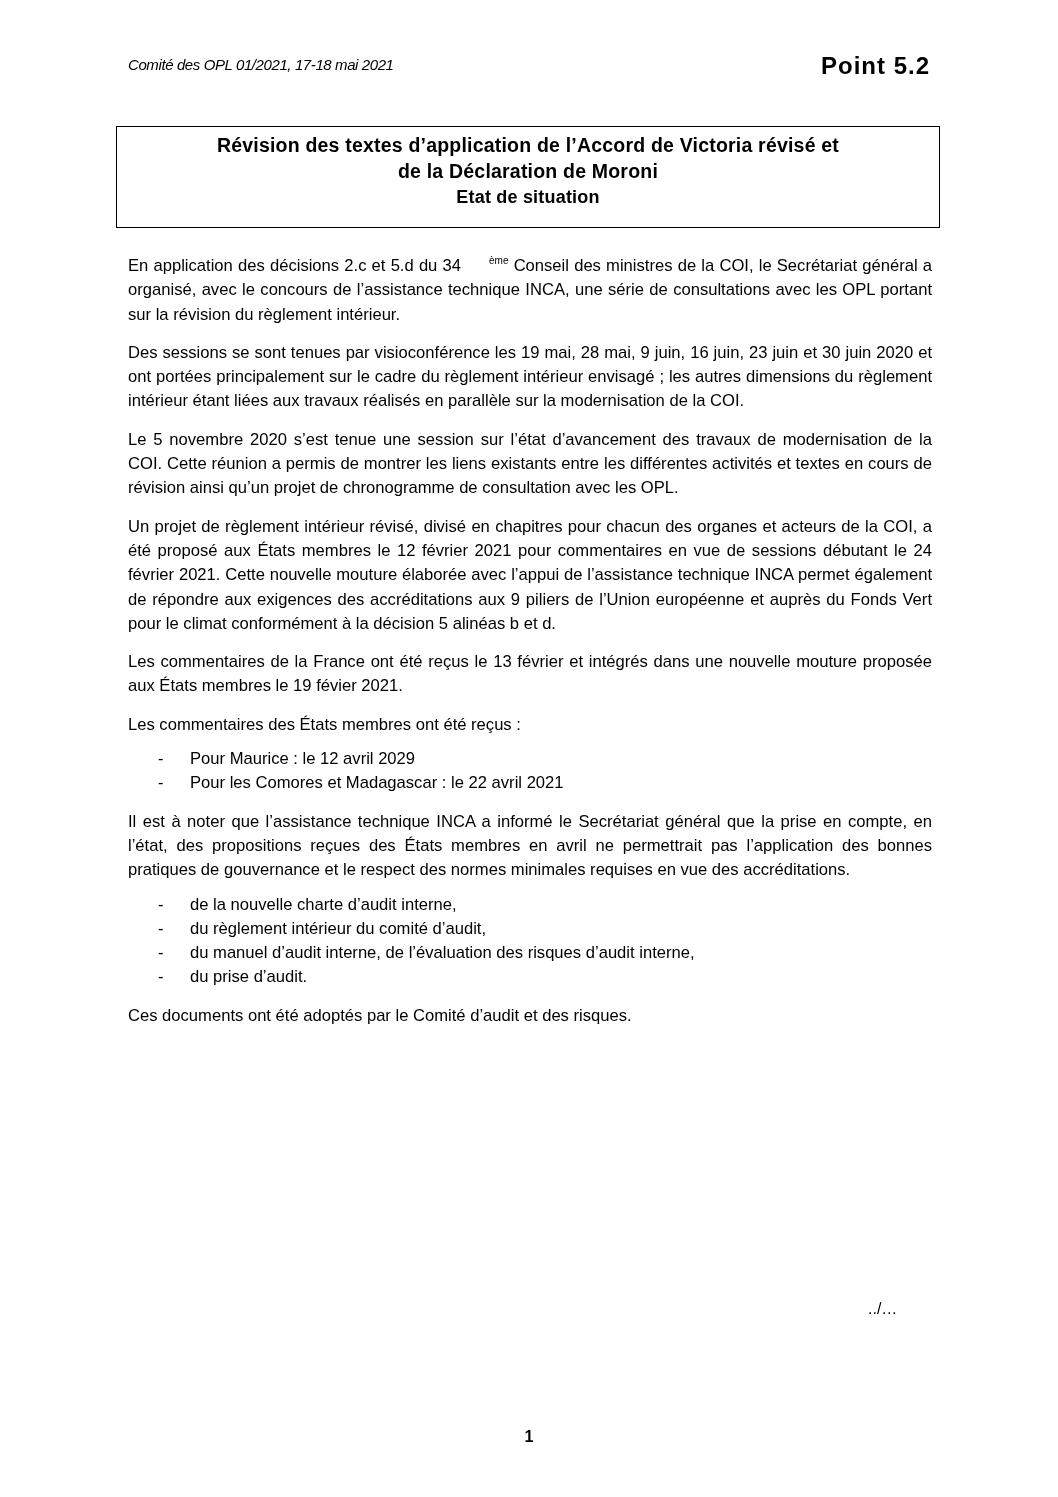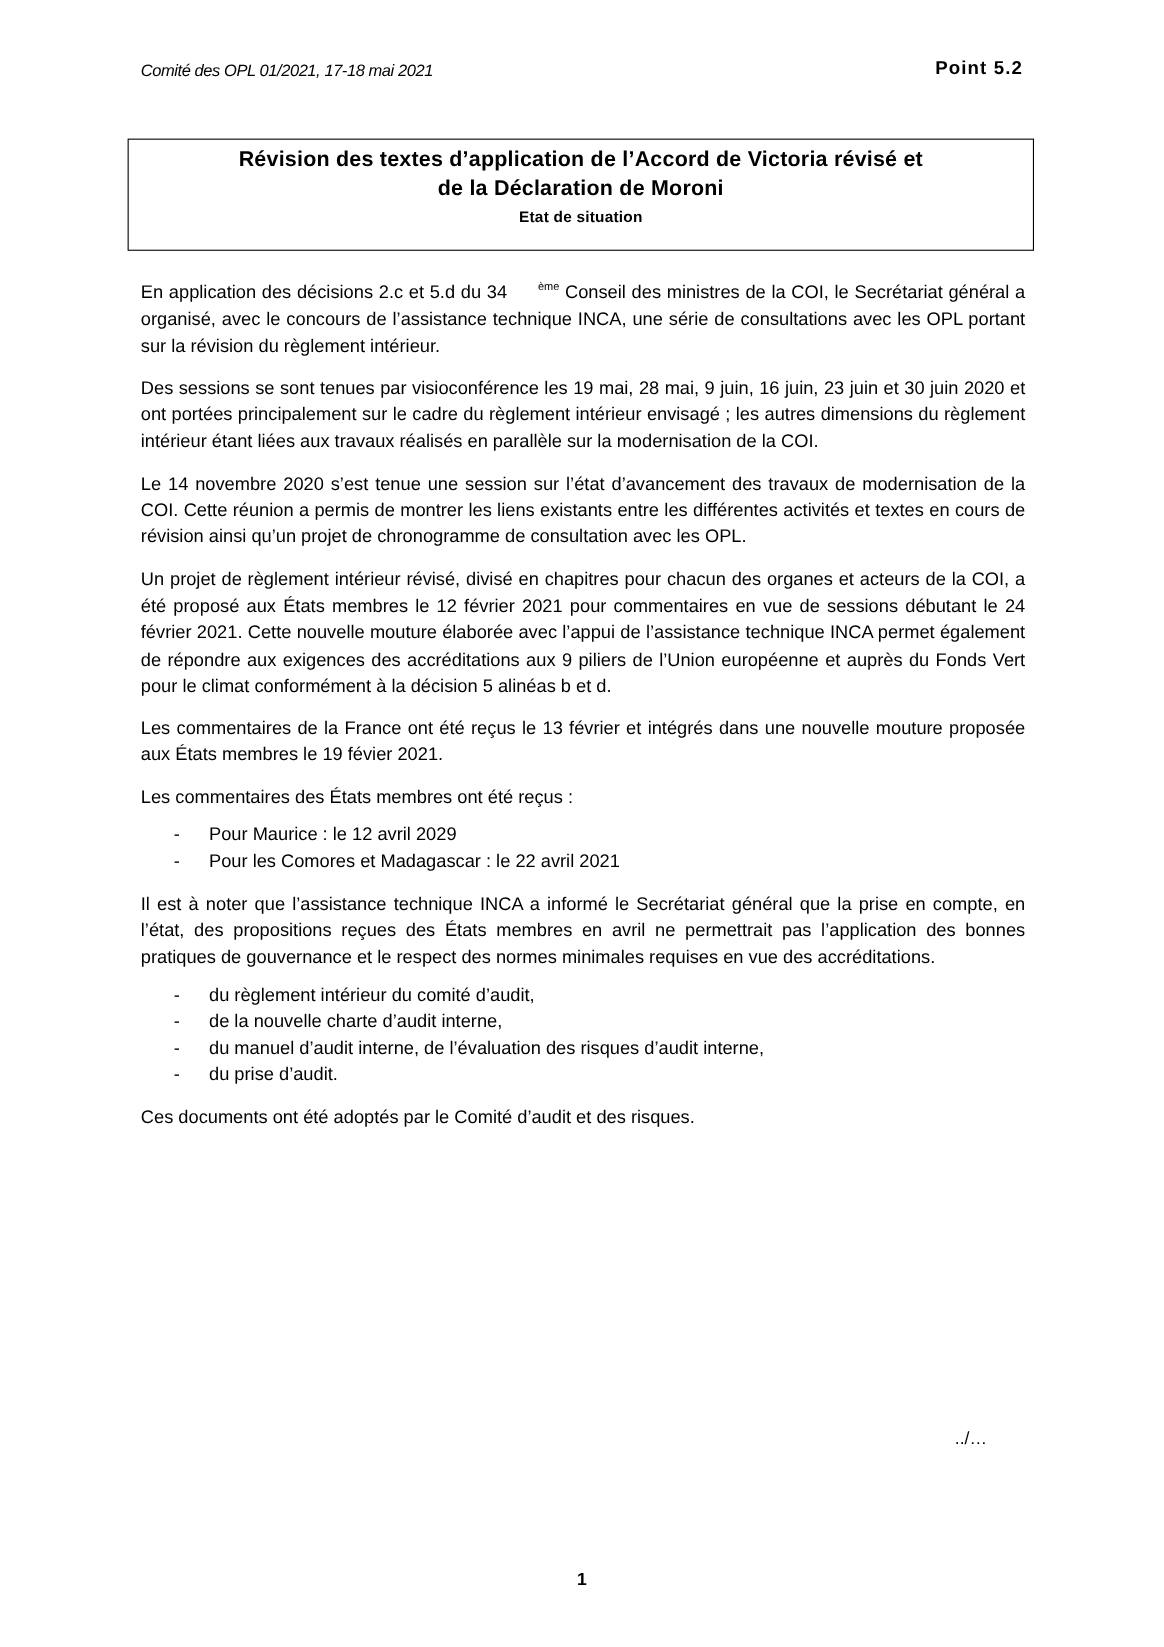--- a/index.html
+++ b/index.html
@@ -1,21 +1,21 @@
 <!DOCTYPE html>
 <html><head>
 <meta charset="utf-8">
 <style>
   html, body { margin: 0; padding: 0; background: #ffffff; }
   body { width: 1058px; height: 1497px; position: relative; overflow: hidden; color: #000; }
   .page { position: absolute; left: 0; top: 0; width: 1058px; height: 1234px; background: #fff; }
   .hdr-left { position: absolute; left: 128px; top: 56px; font-family: "Liberation Sans", sans-serif; font-style: italic; font-size: 15px; letter-spacing: -0.4px; }
-  .hdr-right { position: absolute; right: 128px; top: 52px; font-family: "Liberation Sans", sans-serif; font-weight: bold; font-size: 17px; letter-spacing: 1px; }
+  .hdr-right { position: absolute; right: 128px; top: 52px; font-family: "Liberation Sans", sans-serif; font-weight: bold; font-size: 24px; letter-spacing: 1px; }
   .title-box { position: absolute; left: 116px; top: 126px; width: 824px; height: 102px; border: 1.5px solid #000; box-sizing: border-box; text-align: center; font-family: "Liberation Sans", sans-serif; font-weight: bold; font-size: 19.5px; line-height: 26px; padding-top: 5px; letter-spacing: 0.2px; }
-  .title-box .sub { font-size: 14px; }
+  .title-box .sub { font-size: 18px; }
   .body { position: absolute; left: 128px; top: 254px; width: 804px; font-family: "Liberation Sans", sans-serif; font-size: 16.6px; line-height: 24.3px; }
   .body p { margin: 0 0 14px 0; text-align: justify; }
   sup { font-size: 10px; line-height: 0; margin-left: 28px; }
   ul.dash { list-style: none; margin: -4px 0 14px 0; padding: 0; }
   ul.dash li { position: relative; padding-left: 62px; line-height: 24.3px; }
   ul.dash li::before { content: "-"; position: absolute; left: 30px; }
   .cont { position: absolute; left: 868px; top: 1300px; font-family: "Liberation Sans", sans-serif; font-size: 16px; }
   .pnum { position: absolute; left: 0; width: 1058px; top: 1428px; text-align: center; font-family: "Liberation Sans", sans-serif; font-weight: bold; font-size: 16px; }
 </style>
 </head>
@@ -27,32 +27,32 @@
 
   <div class="title-box">
     <div>Révision des textes d’application de l’Accord de Victoria révisé et</div>
     <div>de la Déclaration de Moroni</div>
     <div class="sub">Etat de situation</div>
   </div>
 
   <div class="body">
     <p><span>En application des décisions 2.c et 5.d du 34</span><sup>ème</sup><span> Conseil des ministres de la COI, le Secrétariat général a organisé, avec le concours de l’assistance technique INCA, une série de consultations avec les OPL portant sur la révision du règlement intérieur.</span></p>
     <p>Des sessions se sont tenues par visioconférence les 19 mai, 28 mai, 9 juin, 16 juin, 23 juin et 30 juin 2020 et ont portées principalement sur le cadre du règlement intérieur envisagé ; les autres dimensions du règlement intérieur étant liées aux travaux réalisés en parallèle sur la modernisation de la COI.</p>
-    <p>Le 14 novembre 2020 s’est tenue une session sur l’état d’avancement des travaux de modernisation de la COI. Cette réunion a permis de montrer les liens existants entre les différentes activités et textes en cours de révision ainsi qu’un projet de chronogramme de consultation avec les OPL.</p>
+    <p>Le 5 novembre 2020 s’est tenue une session sur l’état d’avancement des travaux de modernisation de la COI. Cette réunion a permis de montrer les liens existants entre les différentes activités et textes en cours de révision ainsi qu’un projet de chronogramme de consultation avec les OPL.</p>
     <p>Un projet de règlement intérieur révisé, divisé en chapitres pour chacun des organes et acteurs de la COI, a été proposé aux États membres le 12 février 2021 pour commentaires en vue de sessions débutant le 24 février 2021. Cette nouvelle mouture élaborée avec l’appui de l’assistance technique INCA permet également de répondre aux exigences des accréditations aux 9 piliers de l’Union européenne et auprès du Fonds Vert pour le climat conformément à la décision 5 alinéas b et d.</p>
     <p>Les commentaires de la France ont été reçus le 13 février et intégrés dans une nouvelle mouture proposée aux États membres le 19 févier 2021.</p>
     <p>Les commentaires des États membres ont été reçus :</p>
     <ul class="dash">
       <li>Pour Maurice : le 12 avril 2029</li>
       <li>Pour les Comores et Madagascar : le 22 avril 2021</li>
     </ul>
     <p>Il est à noter que l’assistance technique INCA a informé le Secrétariat général que la prise en compte, en l’état, des propositions reçues des États membres en avril ne permettrait pas l’application des bonnes pratiques de gouvernance et le respect des normes minimales requises en vue des accréditations.</p>
     <ul class="dash">
+      <li>de la nouvelle charte d’audit interne,</li>
       <li>du règlement intérieur du comité d’audit,</li>
-      <li>de la nouvelle charte d’audit interne,</li>
       <li>du manuel d’audit interne, de l’évaluation des risques d’audit interne,</li>
       <li>du prise d’audit.</li>
     </ul>
     <p>Ces documents ont été adoptés par le Comité d’audit et des risques.</p>
   </div>
 
   <div class="cont">../…</div>
   <div class="pnum">1</div>
 </div>
 

